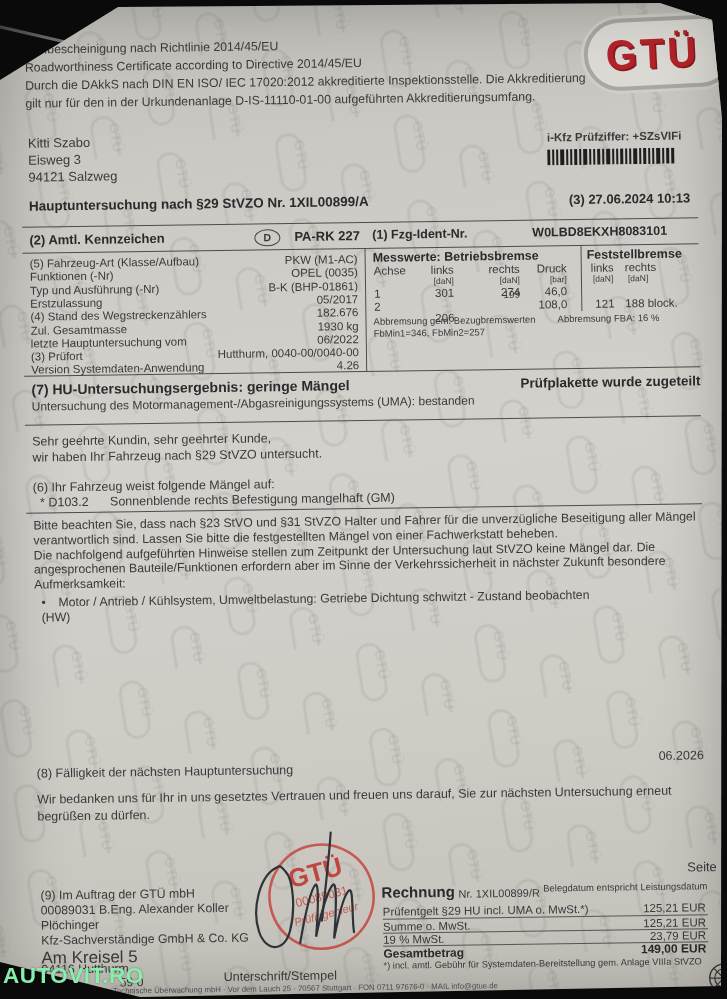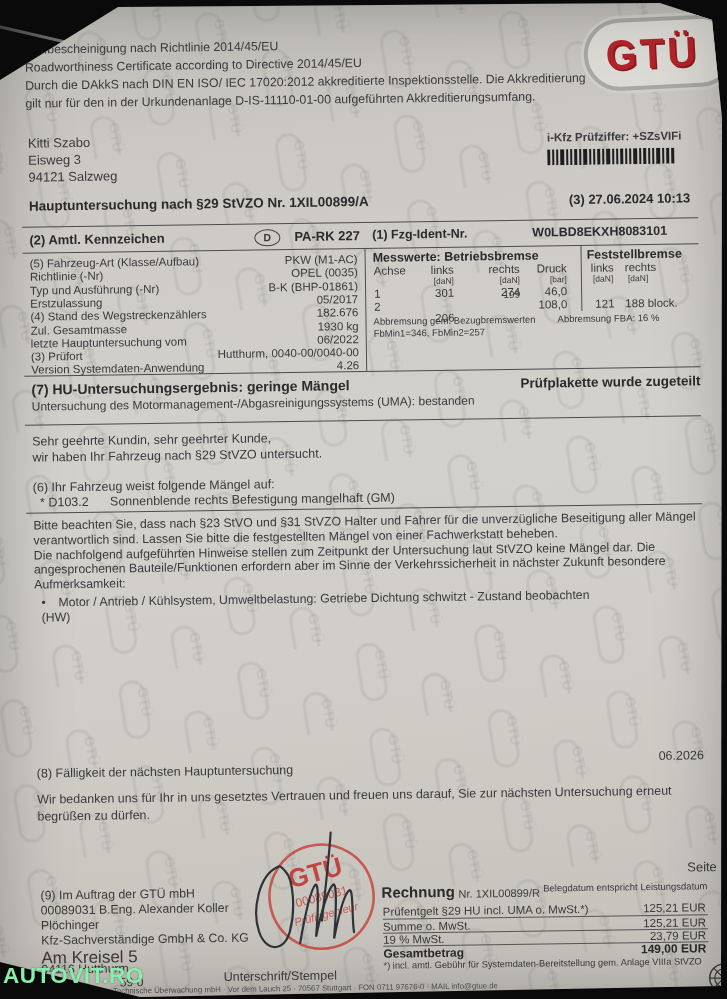--- a/index.html
+++ b/index.html
@@ -120,21 +120,21 @@
       <div class="t b" style="left:298px;top:228px;font-size:13px;">PA-RK 227</div>
       <div class="t b" style="left:376px;top:228px;font-size:12.5px;">(1)  Fzg-Ident-Nr.</div>
       <div class="t b" style="left:536px;top:228px;font-size:12.5px;">W0LBD8EKXH8083101</div>
       <div class="rule" style="left:26px;top:248px;width:676px;"></div>
 
       <div class="t row" style="left:33px;top:253px;width:328px;font-size:11.5px;">
         <span>(5) Fahrzeug-Art (Klasse/Aufbau)</span>
           <span>PKW (M1-AC)</span>
         </div>
       <div class="t row" style="left:33px;top:266.3px;width:328px;font-size:11.5px;">
-        <span>Richtlinie (-Nr)</span>
+        <span>Funktionen (-Nr)</span>
           <span>OPEL (0035)</span>
         </div>
       <div class="t row" style="left:33px;top:279.6px;width:328px;font-size:11.5px;">
         <span>Typ und Ausführung (-Nr)</span>
           <span>B-K (BHP-01861)</span>
         </div>
       <div class="t row" style="left:33px;top:292.9px;width:328px;font-size:11.5px;">
         <span>Erstzulassung</span>
           <span>05/2017</span>
         </div>

